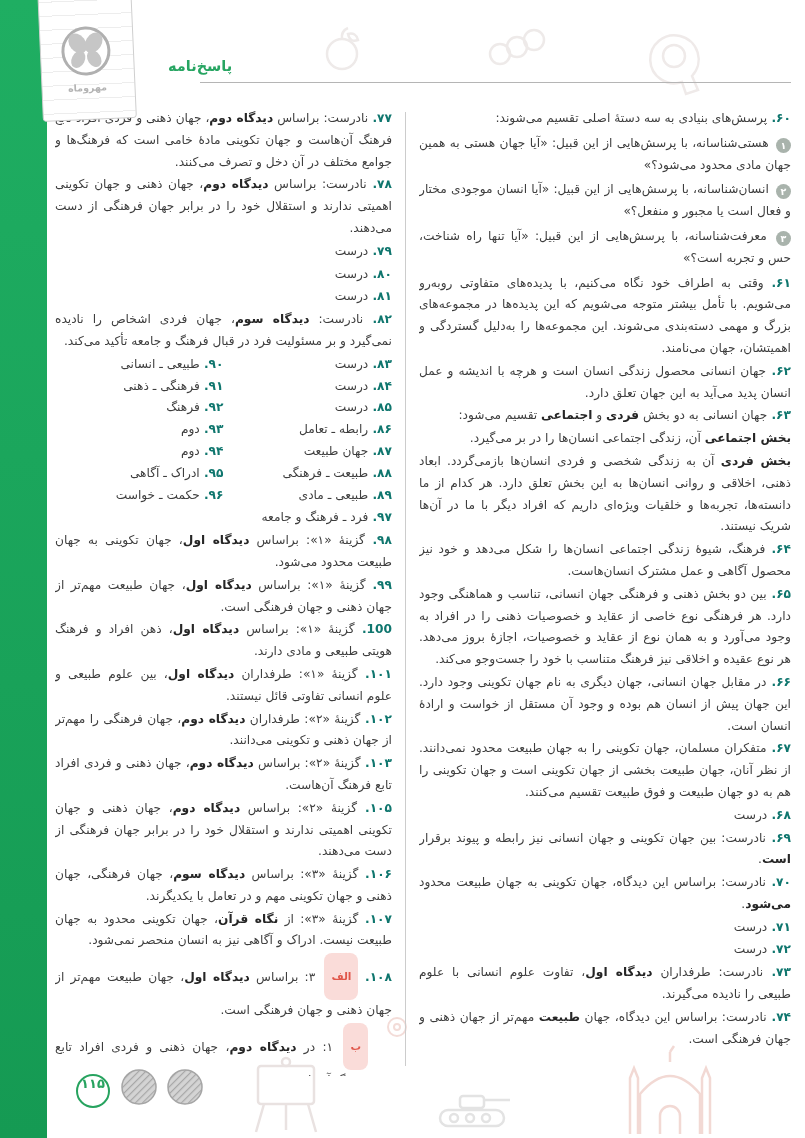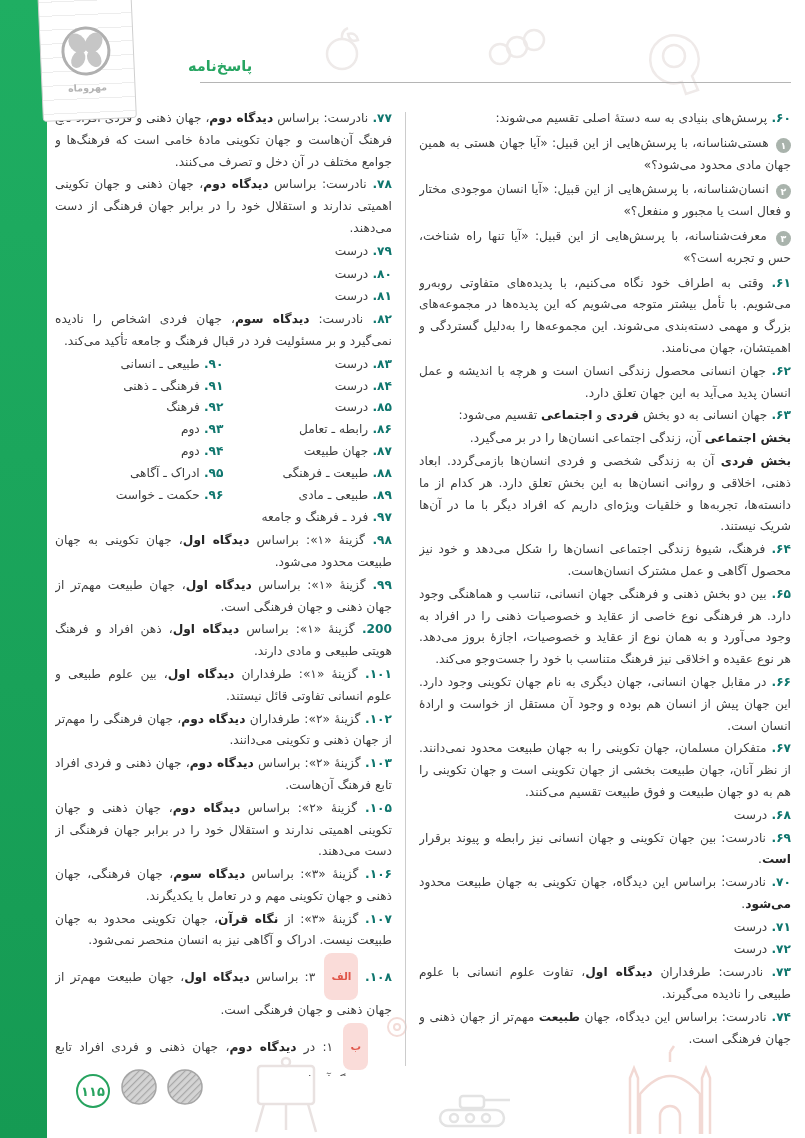--- a/index.html
+++ b/index.html
@@ -8,21 +8,21 @@
   
   .green-bar{position:absolute;left:0;top:0;width:47px;height:1138px;
              background:linear-gradient(180deg,#1fae62,#159a53);z-index:1;}
   
   .paper{position:absolute;left:40px;top:-14px;width:92px;height:132px;background:#fff;
          border:1.5px solid #cfcfcf;border-radius:4px;transform:rotate(-2.5deg);z-index:3;
          background-image:repeating-linear-gradient(to bottom,transparent 0 13px,#ededed 13px 14px);}
   .logo-wrap{position:absolute;left:17px;top:38px;width:56px;text-align:center;}
   .brand{font-size:9.5px;font-weight:bold;color:#b3b3b3;margin-top:1px;}
   .page-title{position:absolute;left:168px;top:58px;z-index:2;color:#27a562;
-              font-weight:bold;font-size:14.5px;margin-left:20px;}
+              font-weight:bold;font-size:14.5px;}
   .header-rule{position:absolute;left:200px;right:14px;top:82px;height:1px;background:#b5b5b5;z-index:2;}
   
   .main{position:absolute;left:55px;right:14px;top:108px;bottom:62px;display:flex;gap:13px;z-index:2;}
   .col{overflow:hidden;}
   .col-right{flex:0 0 372px;}
   .col-left{flex:1;}
   .vdiv{flex:0 0 1px;background:#cccccc;margin:4px 0 10px 0;}
   .item{font-size:12.2px;line-height:21.8px;text-align:justify;color:#3e3e3e;margin:0 0 1px;}
   .item.circle{margin:3px 0;}
   .item.indent{padding-right:24px;}
@@ -31,21 +31,21 @@
   .cnum{display:inline-block;width:15px;height:15px;border-radius:50%;background:#a9b3ac;
         color:#fff;font-size:9.5px;line-height:15px;text-align:center;margin-left:3px;
         vertical-align:-2px;font-weight:bold;}
   .badge{display:inline-block;background:#fadcd9;color:#e0564a;font-size:10.5px;line-height:15px;
          border-radius:8px;padding:16px 7px;margin-left:3px;vertical-align:1px;font-weight:bold;}
   .grid .grow{display:flex;}
   .gcell{flex:1;text-align:right;}
   
   .pagenum{position:absolute;left:76px;bottom:30px;width:30px;height:30px;border:2px solid #27a35f;
            border-radius:50%;color:#27a35f;font-weight:bold;font-size:13px;display:flex;
-           align-items:center;justify-content:center;z-index:2;}
+           justify-content:center;z-index:2;}
   .hatch-dot{position:absolute;bottom:32px;z-index:2;}
   
   .doodle{position:absolute;z-index:0;}
 </style>
 </head>
 <body>
 
 <div class="page">
 
   <div class="green-bar"></div>
@@ -146,21 +146,21 @@
             <div class="gcell"><span class="num">۹۵. </span><span>ادراک ـ آگاهی</span></div>
           </div>
           <div class="grow">
             <div class="gcell"><span class="num">۸۹. </span><span>طبیعی ـ مادی</span></div>
             <div class="gcell"><span class="num">۹۶. </span><span>حکمت ـ خواست</span></div>
           </div>
         </div>
         <div class="item"><span class="num">۹۷. </span><span>فرد ـ فرهنگ و جامعه</span></div>
         <div class="item"><span class="num">۹۸. </span><span>گزینهٔ «۱»: براساس </span><span class="b">دیدگاه اول</span><span>، جهان تکوینی به جهان طبیعت محدود می‌شود.</span></div>
         <div class="item"><span class="num">۹۹. </span><span>گزینهٔ «۱»: براساس </span><span class="b">دیدگاه اول</span><span>، جهان طبیعت مهم‌تر از جهان ذهنی و جهان فرهنگی است.</span></div>
-        <div class="item"><span class="num">200. </span><span>گزینهٔ «۱»: براساس </span><span class="b">دیدگاه اول</span><span>، ذهن افراد و فرهنگ هویتی طبیعی و مادی دارند.</span></div>
+        <div class="item"><span class="num">100. </span><span>گزینهٔ «۱»: براساس </span><span class="b">دیدگاه اول</span><span>، ذهن افراد و فرهنگ هویتی طبیعی و مادی دارند.</span></div>
         <div class="item"><span class="num">۱۰۱. </span><span>گزینهٔ «۱»: طرفداران </span><span class="b">دیدگاه اول</span><span>، بین علوم طبیعی و علوم انسانی تفاوتی قائل نیستند.</span></div>
         <div class="item"><span class="num">۱۰۲. </span><span>گزینهٔ «۲»: طرفداران </span><span class="b">دیدگاه دوم</span><span>، جهان فرهنگی را مهم‌تر از جهان ذهنی و تکوینی می‌دانند.</span></div>
         <div class="item"><span class="num">۱۰۳. </span><span>گزینهٔ «۲»: براساس </span><span class="b">دیدگاه دوم</span><span>، جهان ذهنی و فردی افراد تابع فرهنگ آن‌هاست.</span></div>
         <div class="item"><span class="num">۱۰۵. </span><span>گزینهٔ «۲»: براساس </span><span class="b">دیدگاه دوم</span><span>، جهان ذهنی و جهان تکوینی اهمیتی ندارند و استقلال خود را در برابر جهان فرهنگی از دست می‌دهند.</span></div>
         <div class="item"><span class="num">۱۰۶. </span><span>گزینهٔ «۳»: براساس </span><span class="b">دیدگاه سوم</span><span>، جهان فرهنگی، جهان ذهنی و جهان تکوینی مهم و در تعامل با یکدیگرند.</span></div>
         <div class="item"><span class="num">۱۰۷. </span><span>گزینهٔ «۳»: از </span><span class="b">نگاه قرآن</span><span>، جهان تکوینی محدود به جهان طبیعت نیست. ادراک و آگاهی نیز به انسان منحصر نمی‌شود.</span></div>
         <div class="item"><span class="num">۱۰۸. </span><span class="badge">الف</span> <span>۳: براساس </span><span class="b">دیدگاه اول</span><span>، جهان طبیعت مهم‌تر از جهان ذهنی و جهان فرهنگی است.</span></div>
         <div class="item indent"><span class="badge">ب</span> <span>۱: در </span><span class="b">دیدگاه دوم</span><span>، جهان ذهنی و فردی افراد تابع فرهنگ آن‌هاست.</span></div>
       </section>
   </main>

